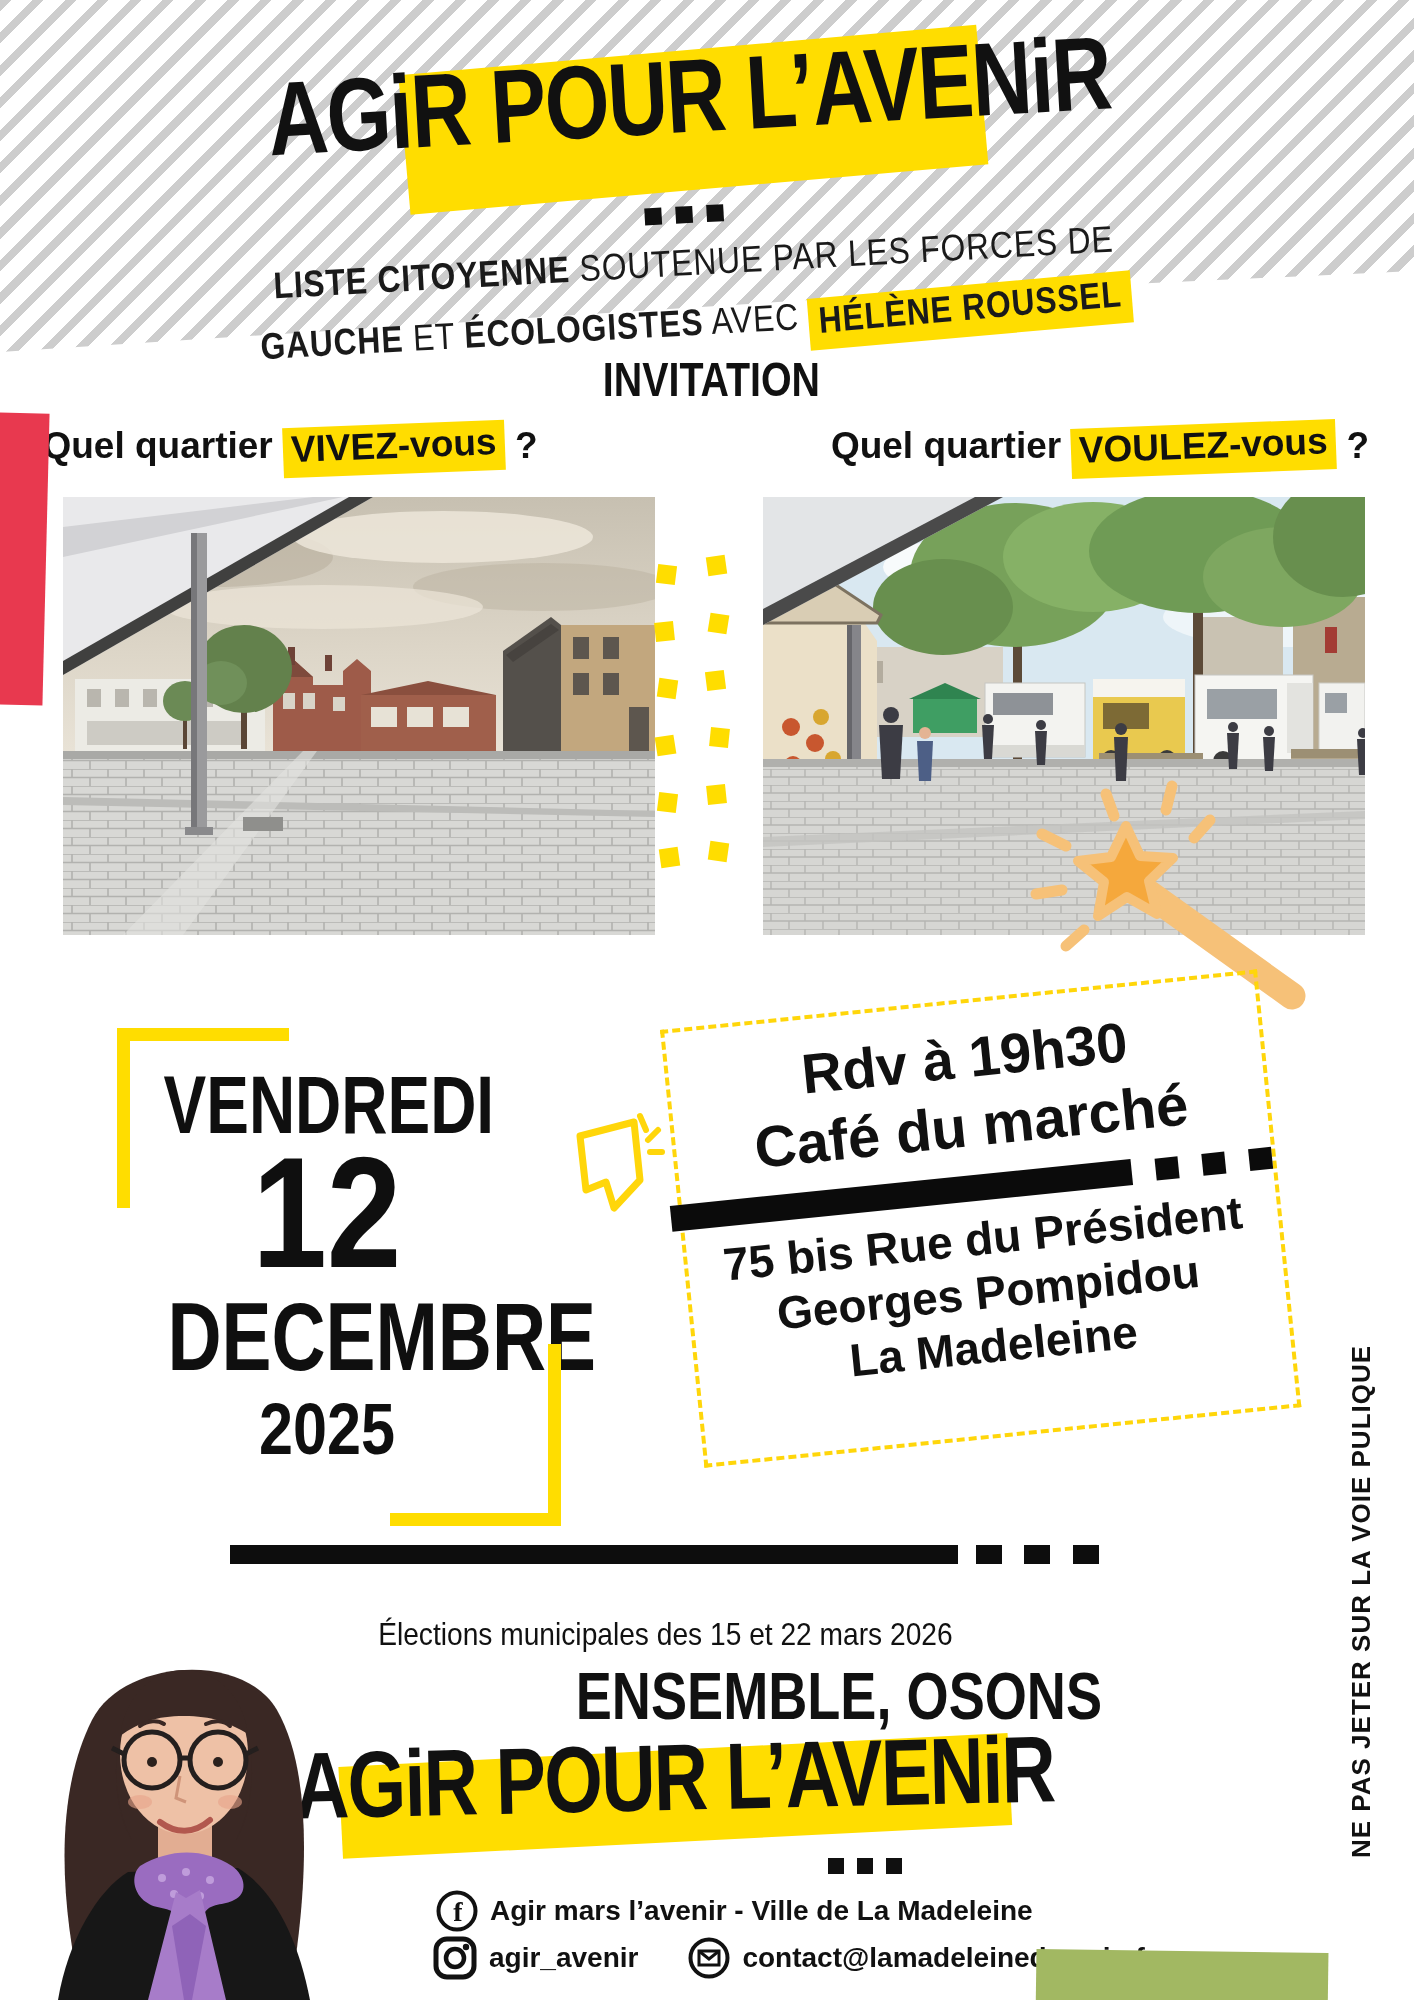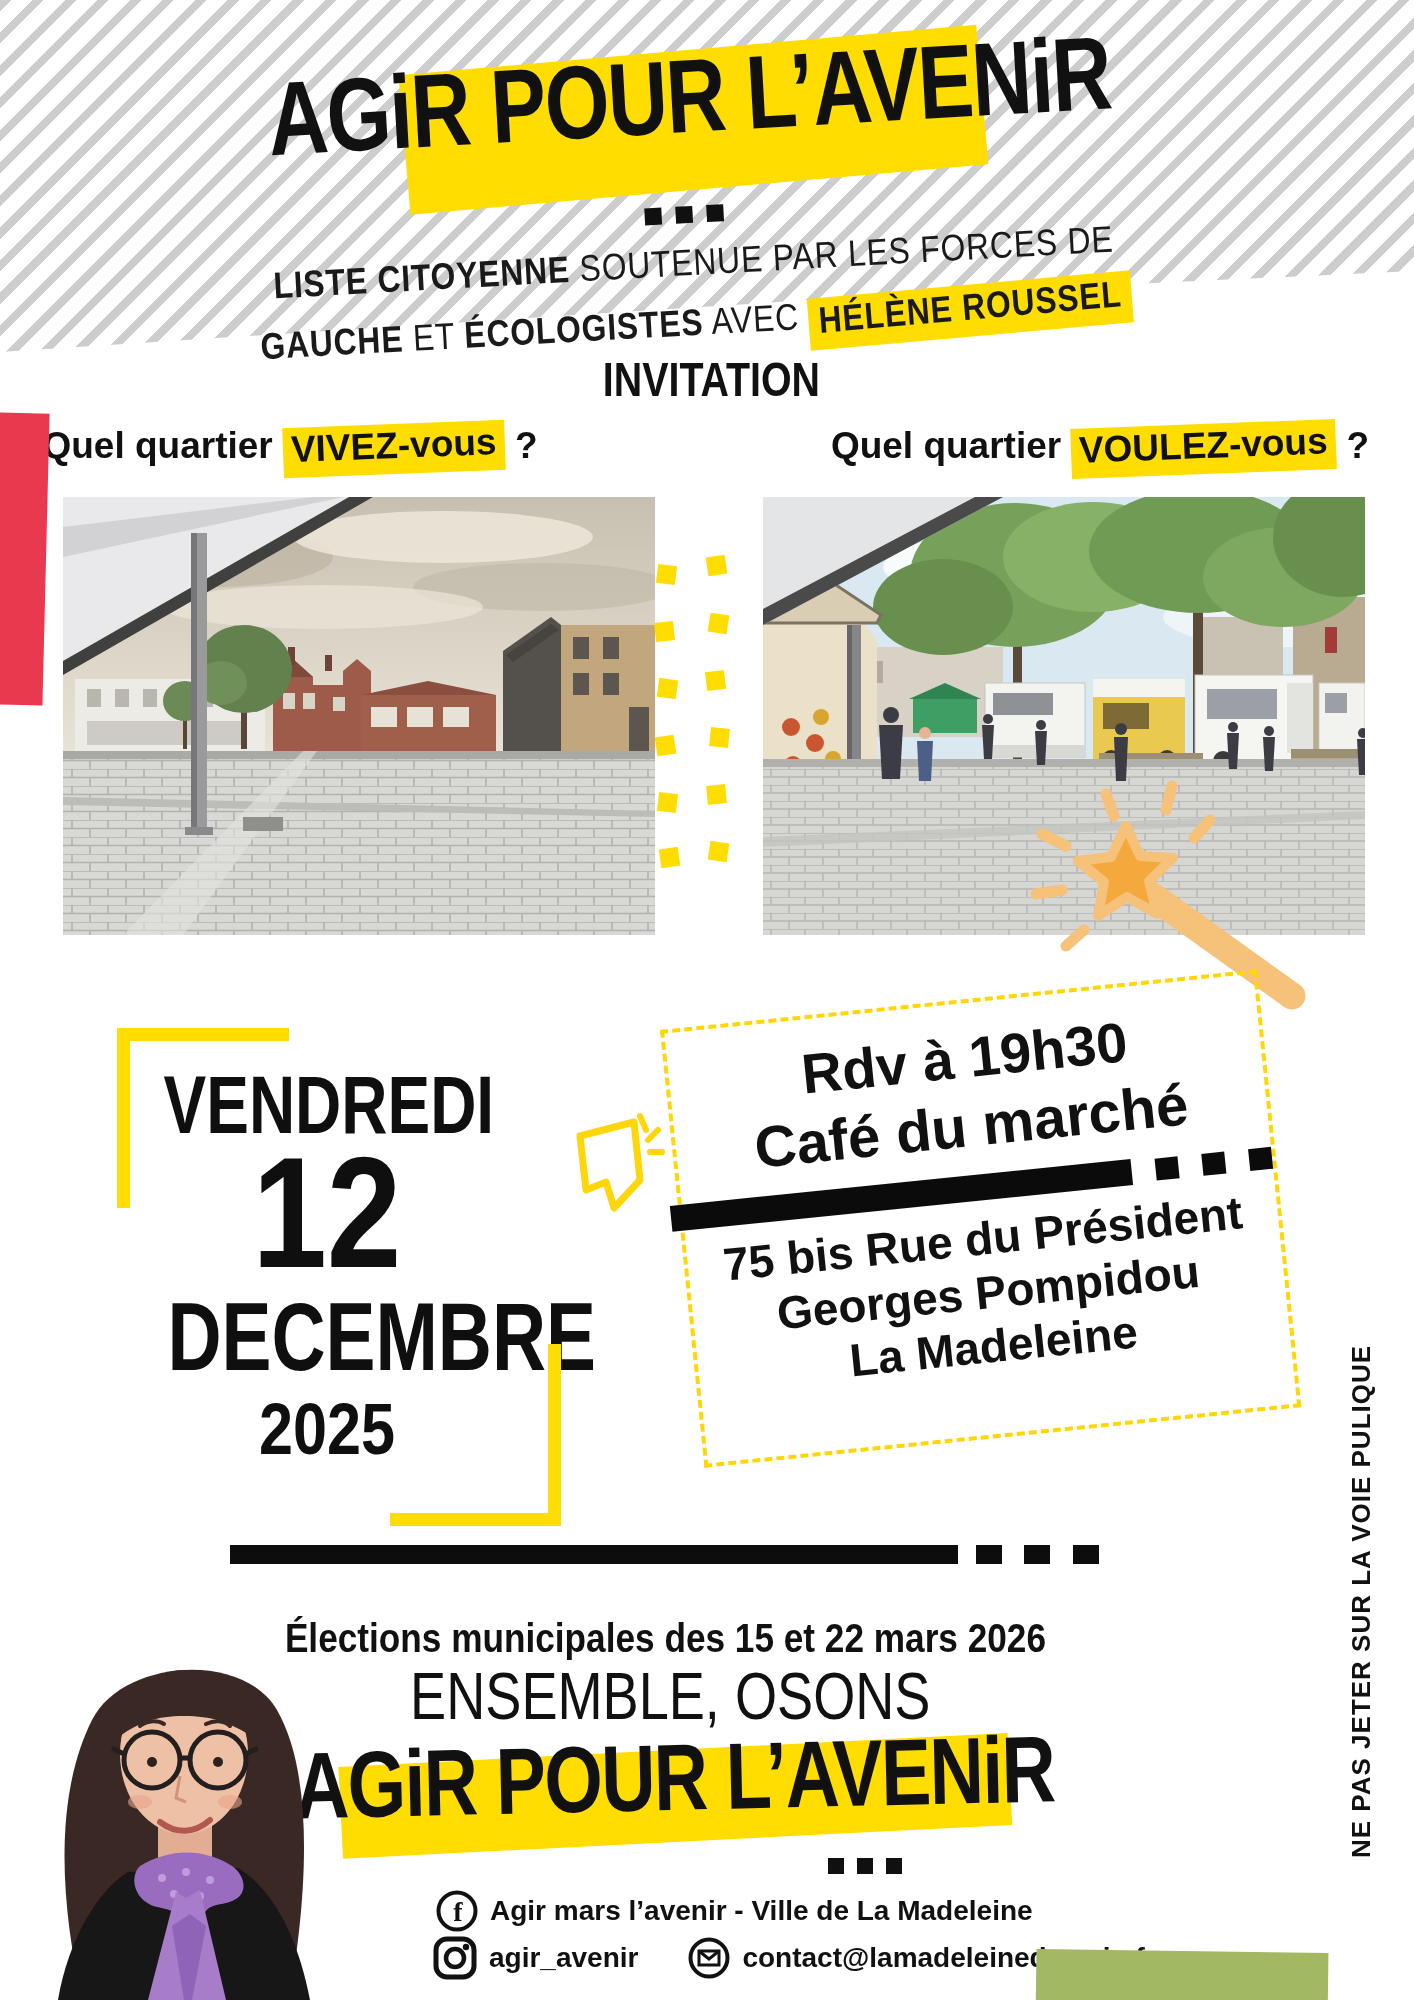--- a/index.html
+++ b/index.html
@@ -38,22 +38,22 @@
          border:4px dashed #FFD60A;box-sizing:border-box;text-align:center;}
   .evtime{margin-top:22px;font-size:56px;font-weight:bold;}
   .evplace{margin-top:2px;font-size:58px;font-weight:bold;}
   .evbar{margin:16px 0 0 -12px;display:flex;align-items:center;}
   .evbar .solid{width:502px;height:26px;background:#0b0b0b;}
   .evbar .d{width:25px;height:22px;background:#0b0b0b;margin-left:24px;}
   .evaddr{margin-top:12px;font-size:46px;font-weight:bold;line-height:1.17;}
   
   .divbar{left:230px;top:1545px;width:728px;height:19px;background:#0d0d0d;}
   .divsq{position:absolute;top:1545px;width:26px;height:19px;background:#0d0d0d;}
-  .elections{left:180px;top:1616px;width:970px;text-align:center;font-size:40px;font-weight:bold;}
-  .ensemble{left:180px;top:1658px;width:980px;text-align:center;font-size:66px;font-weight:normal;}
+  .elections{left:180px;top:1616px;width:970px;text-align:center;font-size:32px;font-weight:normal;}
+  .ensemble{left:180px;top:1658px;width:980px;text-align:right;font-size:66px;font-weight:bold;}
   .agir2wrap{left:200px;top:1724px;width:940px;height:120px;transform:rotate(-1.3deg);}
   .agir2-hl{position:absolute;left:140px;top:26px;width:670px;height:92px;background:#FFDD00;transform:rotate(-1.6deg);}
   .agir2{position:absolute;left:0;top:0;width:100%;text-align:center;font-size:94px;font-weight:bold;letter-spacing:-2px;}
   
   .frow{display:flex;align-items:center;gap:12px;}
   .flabel{font-size:28px;font-weight:bold;white-space:nowrap;}
   .sidenote{left:1346px;top:1358px;height:500px;writing-mode:vertical-rl;transform:rotate(180deg);
             font-size:26px;font-weight:bold;letter-spacing:1px;white-space:nowrap;}
 </style>
 </head>

